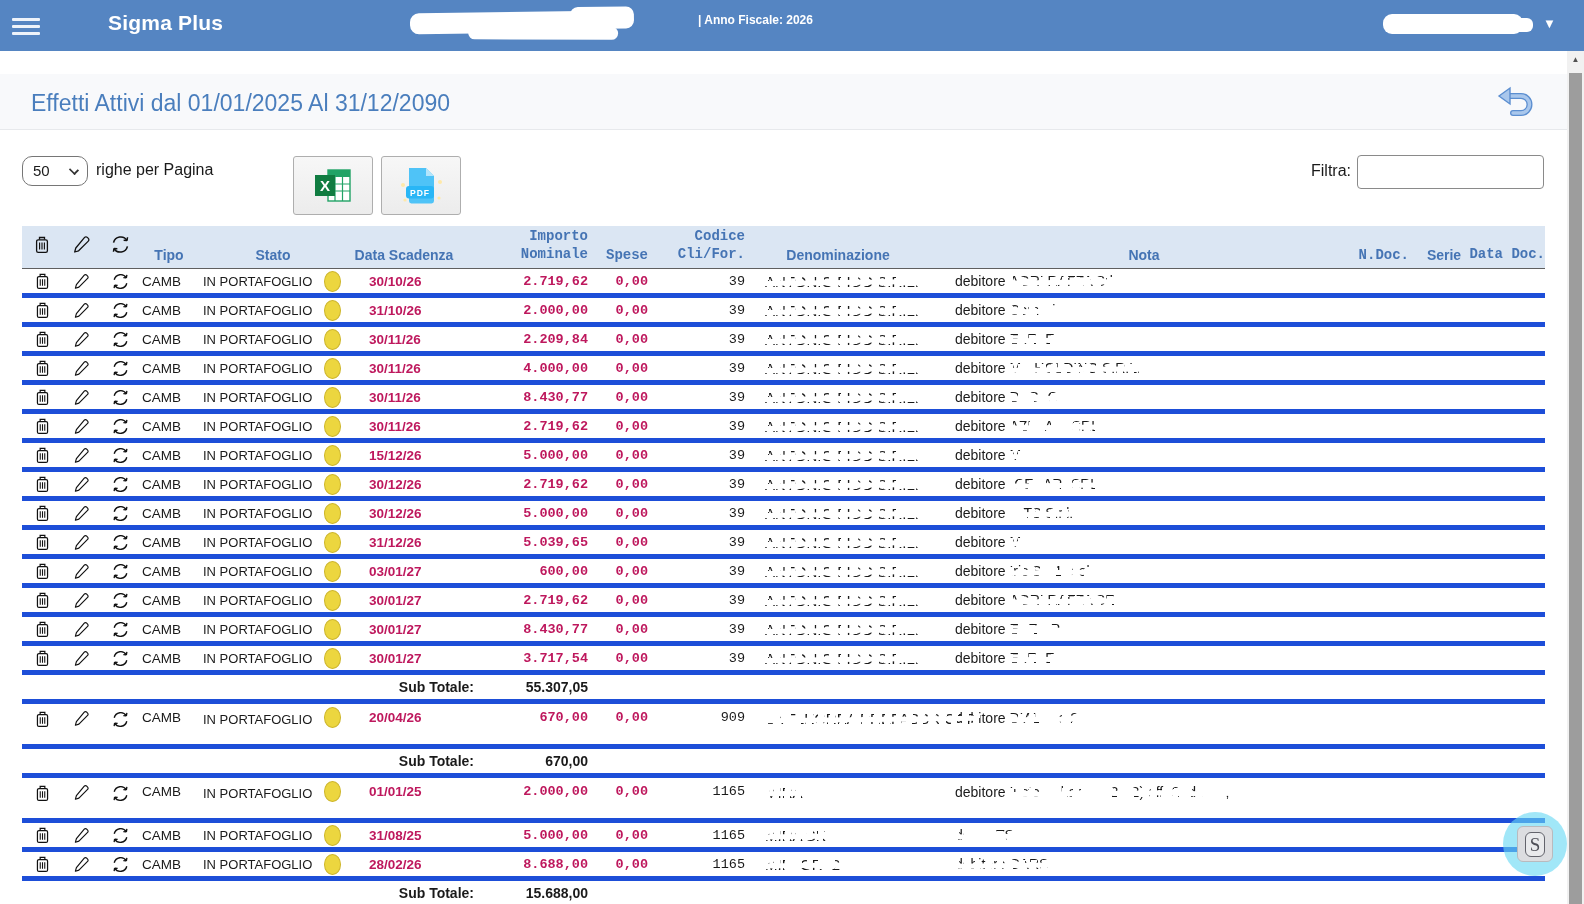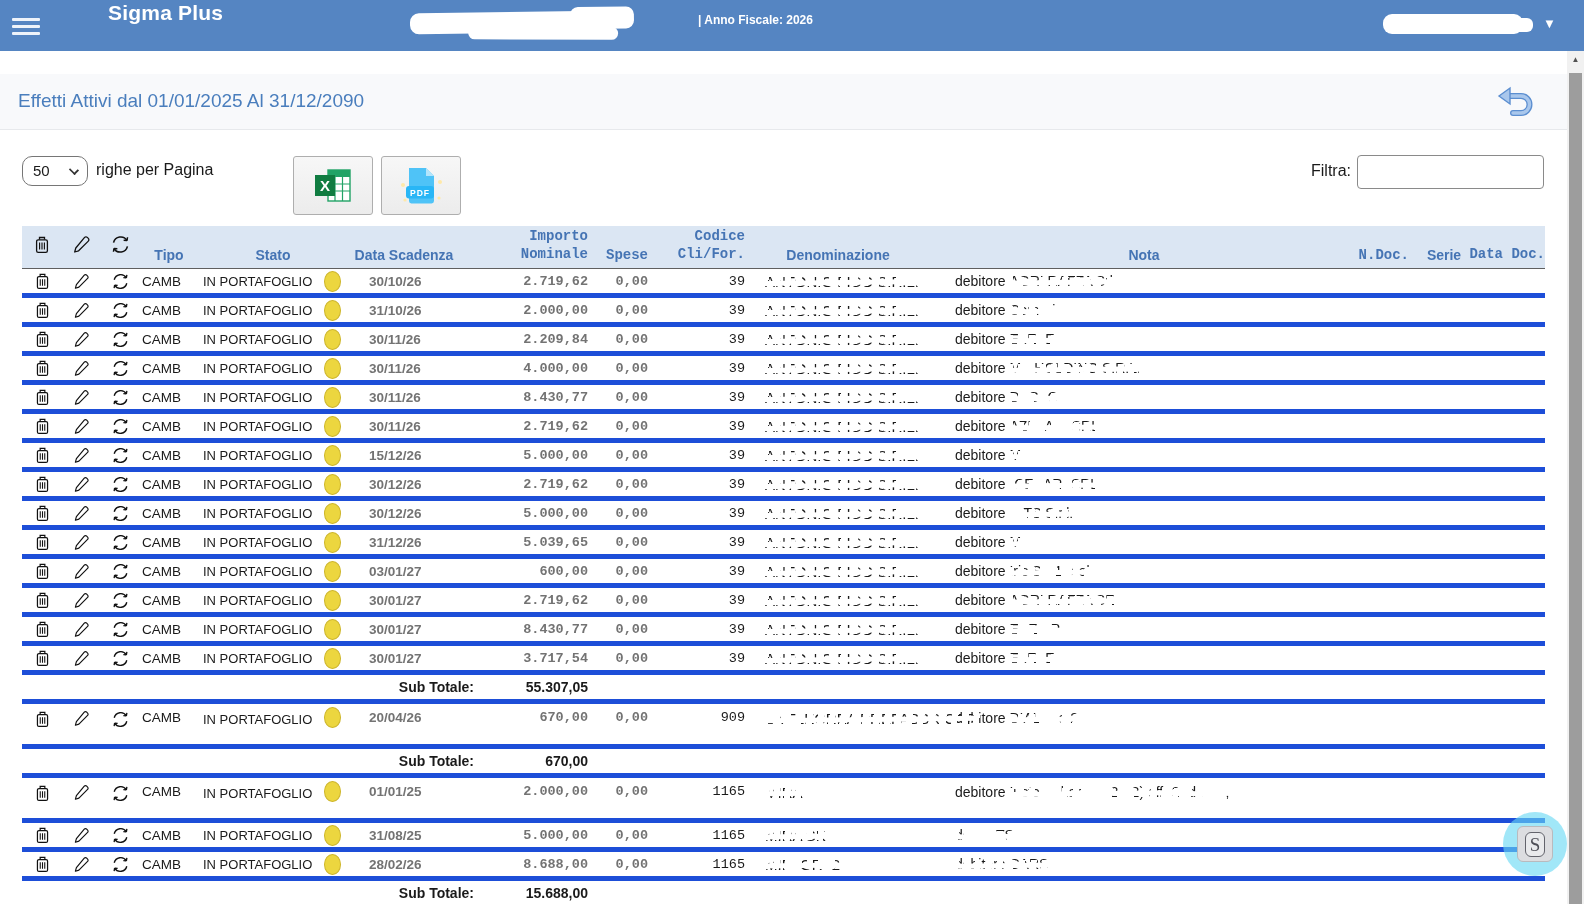--- a/index.html
+++ b/index.html
@@ -5,42 +5,42 @@
   * { margin:0; padding:0; box-sizing:border-box; }
   html,body { width:1584px; height:904px; overflow:hidden; background:#fff;
     font-family:"Liberation Sans", sans-serif; color:#1a1a1a; }
 
   
   .topbar { position:absolute; left:0; top:0; width:1584px; height:51px;
     background:#5585c2; color:#fff; }
   .hamburger { position:absolute; left:10px; top:14px; width:32px; height:24px;
     cursor:pointer; }
   .hamburger span { display:block; height:3px; background:#eef3fa; margin:4px 2px; border-radius:1px; }
-  .app-title { position:absolute; left:108px; top:1px; font-size:21px; font-weight:bold; letter-spacing:.2px; }
+  .app-title { position:absolute; left:108px; top:11px; font-size:21px; font-weight:bold; letter-spacing:.2px; }
   .fiscal { position:absolute; left:698px; top:13px; font-size:12px; font-weight:bold; }
   .blob { position:absolute; background:#fff; border-radius:9px; }
   .blob-company { left:410px; top:12px; width:200px; height:21px; transform:rotate(-.8deg); }
   .blob-company::after { content:""; position:absolute; left:58px; top:15px; width:150px; height:13px;
     background:#fff; border-radius:7px; transform:rotate(1deg); }
   .blob-company::before { content:""; position:absolute; left:160px; top:-4px; width:64px; height:22px;
     background:#fff; border-radius:8px; }
   .blob-user { left:1383px; top:14px; width:140px; height:20px; }
   .blob-user::after { content:""; position:absolute; left:112px; top:4px; width:38px; height:14px;
     background:#fff; border-radius:6px; }
   .user-caret { position:absolute; left:1543px; top:16px; font-size:13px; color:#fff; cursor:pointer; }
 
   
   .scrollbar { position:absolute; right:0; top:51px; width:17px; height:853px; background:#f1f1f1; }
   .scroll-up { height:17px; text-align:center; font-size:8px; color:#515151; line-height:17px; cursor:pointer; }
   .scroll-thumb { position:absolute; left:2px; right:2px; top:22px; bottom:0; background:#9d9d9d; cursor:pointer; }
 
   
   .titlebar { position:absolute; left:0; top:74px; width:1567px; height:56px;
     background:#f8f9fb; border-bottom:1px solid #e7e9ec; }
-  .page-title { position:absolute; left:18px; top:16px; font-size:19px; color:#4a7ebd; }
+  .page-title { position:absolute; left:31px; top:16px; font-size:23px; color:#4a7ebd; }
   .back-btn { position:absolute; left:1496px; top:12px; width:40px; height:33px; cursor:pointer; }
 
   
   .controls { position:absolute; left:0; top:148px; width:1567px; height:70px; }
   .select-box { position:absolute; left:22px; top:8px; width:66px; height:30px; border:1px solid #767676;
     border-radius:10px; background:#fff; font-size:15px; line-height:28px; padding-left:10px; cursor:pointer; }
   .select-caret { position:absolute; right:9px; top:9px; width:8px; height:8px;
     border-right:2px solid #333; border-bottom:2px solid #333; transform:rotate(45deg) scale(1,.8); }
   .rpp-label { position:absolute; left:96px; top:13px; font-size:16px; }
   .icon-btn { position:absolute; top:8px; width:80px; height:59px; background:linear-gradient(#f7f7f7,#ececec);
@@ -64,21 +64,21 @@
   .cell-c { text-align:center; }
   .cell-r { text-align:right;font-family:Liberation Mono, monospace; }
   .pr12 { padding-right:12px; } .pr18 { padding-right:0; }
   .two-line { line-height:1.25; }
   .ic { display:flex; justify-content:center; align-items:center; cursor:pointer; }
   .tipo { padding-left:2px; }
   .stato { display:flex; align-items:center; padding-left:5px; font-size:13px;text-align:right; }
   .dot { width:17px; height:21px; border-radius:50%; background:#ecd63f; border:1px solid #cdb52a; margin-left:12px; flex:0 0 auto; }
   .trow.tall .dot { margin-top:-3px; }
   .scad { padding-left:21px; }
-  .green { color:#737373; font-weight:bold; }
+  .green { color:#be185d; font-weight:bold; }
   .den { padding-left:20px; font-size:15px; }
   .nota { padding-left:24px; font-size:14px; white-space:nowrap; }
   .line2 { display:block; }
   .sub-label { grid-column:6; text-align:right; margin-right:-14px; font-weight:bold; font-size:14px; }
   .sub-value { grid-column:7; text-align:right; font-weight:bold; font-size:14px; }
 
   
   .scrib { position:relative; display:inline-block; white-space:nowrap; }
   .scrib::before { content:""; position:absolute; left:-2px; right:-2px; top:42%; height:30%;
     background:#fff; transform:rotate(-.7deg); }

